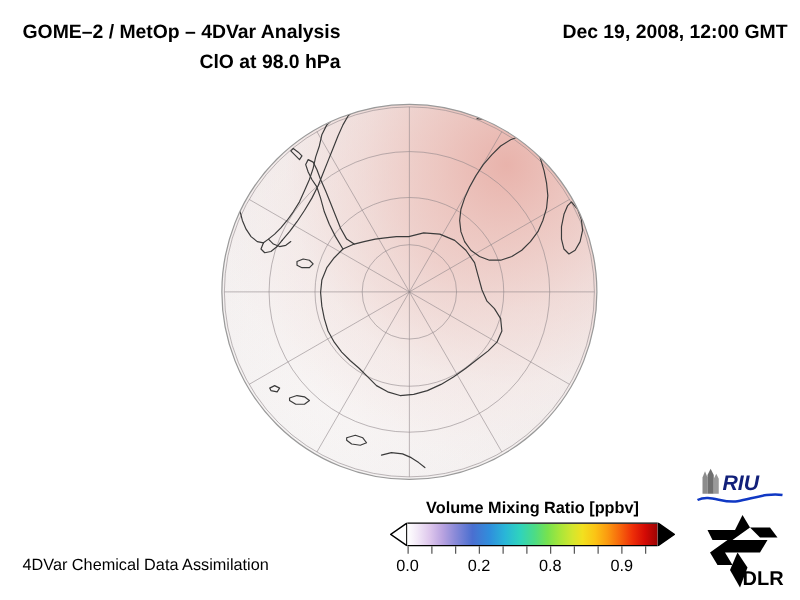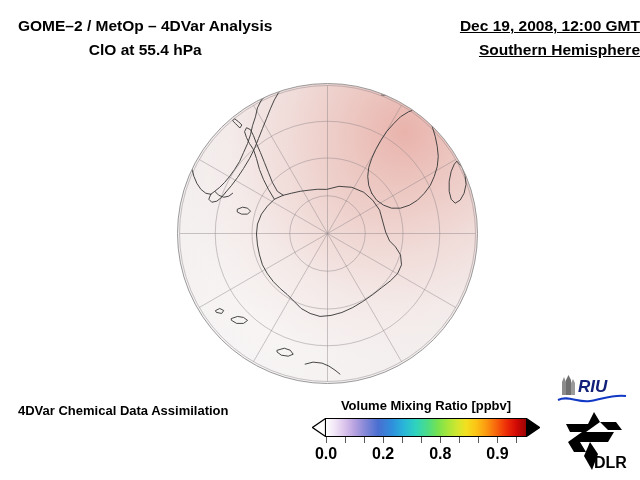--- a/index.html
+++ b/index.html
@@ -15,28 +15,26 @@
     overflow: hidden;
     font-family: "Liberation Sans", sans-serif;
     color: #000000;
   }
 
   
   .header-left {
     position: absolute;
     left: 18px;
     top: 14px;
-    text-align: center;
+    text-align: right;
   }
   .header-right {
     position: absolute;
-    right: 0;
+    right: 10px;
     top: 14px;
-    text-align: right;
-    text-decoration: underline;
   }
   .hdr-line {
     font-size: 15.5px;
     font-weight: bold;
     line-height: 24px;
     white-space: nowrap;
     letter-spacing: 0px;
   }
 
   
@@ -93,23 +91,24 @@
   }
 
   
   .footer-left {
     position: absolute;
     left: 18px;
     top: 400px;
   }
   .foot-line {
     font-size: 13px;
-    font-weight: bold;
+    font-weight: normal;
     line-height: 21px;
     white-space: nowrap;
+    margin-top: 41px;
   }
 
   
   .cbar-block {
     position: absolute;
     left: 312px;
     top: 398px;
     width: 228px;
   }
   .cbar-title {
@@ -180,22 +179,22 @@
     position: relative;
     height: 18px;
     margin-left: 14px;
     margin-right: 14px;
     margin-top: 1px;
   }
   .cbar-label {
     position: absolute;
     top: 0;
     transform: translateX(-50%);
-    font-size: 16px;
-    font-weight: bold;
+    font-size: 13px;
+    font-weight: normal;
     white-space: nowrap;
   }
 
   
   .riu-logo {
     position: absolute;
     left: 556px;
     top: 374px;
     width: 72px;
     height: 30px;
@@ -206,26 +205,25 @@
     top: 410px;
     width: 64px;
     height: 62px;
   }
 </style>
 </head>
 <body>
 
 <div class="header-left">
   <div class="hdr-line">GOME–2 / MetOp – 4DVar Analysis</div>
-  <div class="hdr-line">ClO at 55.4 hPa</div>
+  <div class="hdr-line">ClO at 98.0 hPa</div>
 </div>
 
 <div class="header-right">
   <div class="hdr-line">Dec 19, 2008, 12:00 GMT</div>
-  <div class="hdr-line">Southern Hemisphere</div>
 </div>
 
 <div class="globe-wrap">
   <div class="globe-disc">
     <svg class="globe-svg" viewBox="0 0 301 301">
       <g>
 
         <circle class="grat" cx="150.5" cy="150.5" r="38"></circle>
         <circle class="grat" cx="150.5" cy="150.5" r="76"></circle>
         <circle class="grat" cx="150.5" cy="150.5" r="113"></circle>

